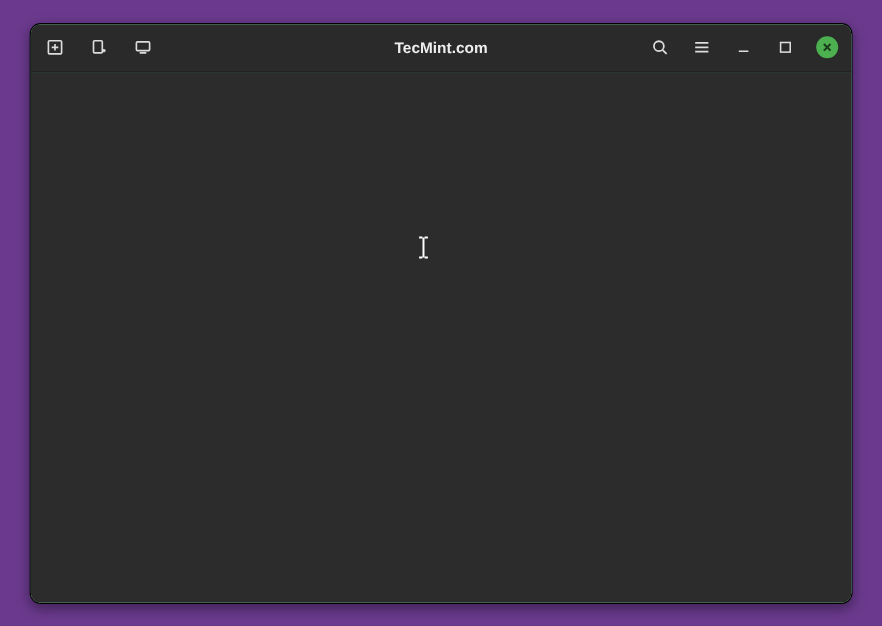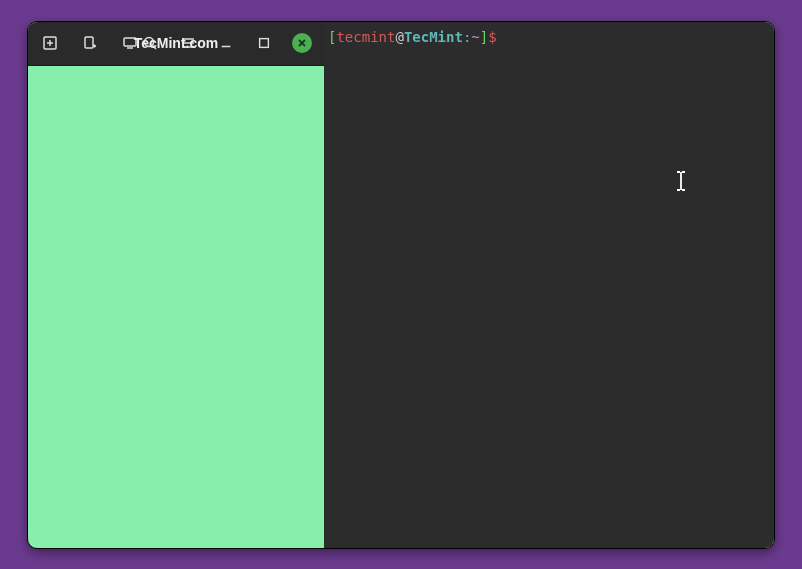--- a/index.html
+++ b/index.html
@@ -13,21 +13,21 @@
       justify-content: center;
     }
     .window {
       width: 748px;
       height: 528px;
       background: #86efac;
       border-radius: 10px;
       border: 1px solid #000;
       box-shadow: 0 4px 12px rgba(0,0,0,0.4);
       display: flex;
-      flex-direction: row;
+      flex-direction: column;
       overflow: hidden;
     }
     .titlebar {
       height: 44px;
       background: #2a2a2a;
       border-bottom: 1px solid #1a1a1a;
       display: flex;
       align-items: center;
       padding: 0 12px;
       position: relative;
@@ -166,21 +166,20 @@
       <div class="close-btn">
         <svg viewBox="0 0 10 10" stroke="#1a3a1a" stroke-width="1.8">
           <line x1="2" y1="2" x2="8" y2="8"></line>
           <line x1="8" y1="2" x2="2" y2="8"></line>
         </svg>
       </div>
     </div>
   </div>
 
   <div class="terminal">
-    <div class="line"><span class="br1">[</span><span class="user">tecmint</span><span class="at">@</span><span class="host">TecMint</span><span class="colon">:</span><span class="tilde">~</span><span class="br2">]</span><span class="dollar">$</span><span class="cmd"></span></div>
 
     <div class="ibeam">
       <svg width="14" height="22" viewBox="0 0 14 22">
         <path d="M3 2 h3 M8 2 h3 M7 2 v18 M3 20 h3 M8 20 h3" stroke="#fff" stroke-width="1.8" fill="none"></path>
       </svg>
     </div>
   </div>
 
 </div>
 

